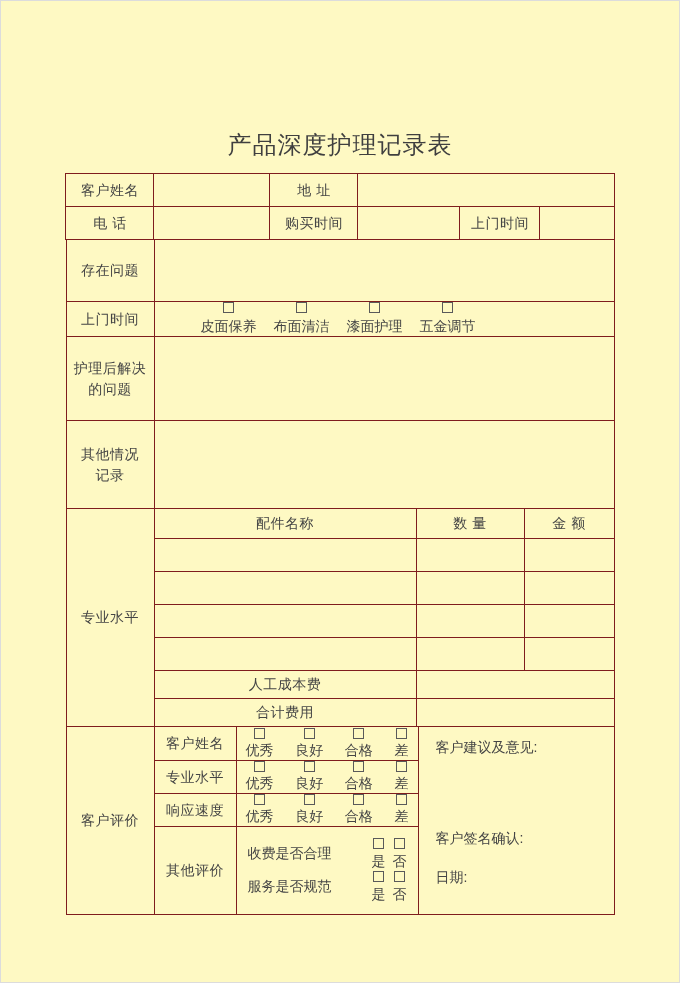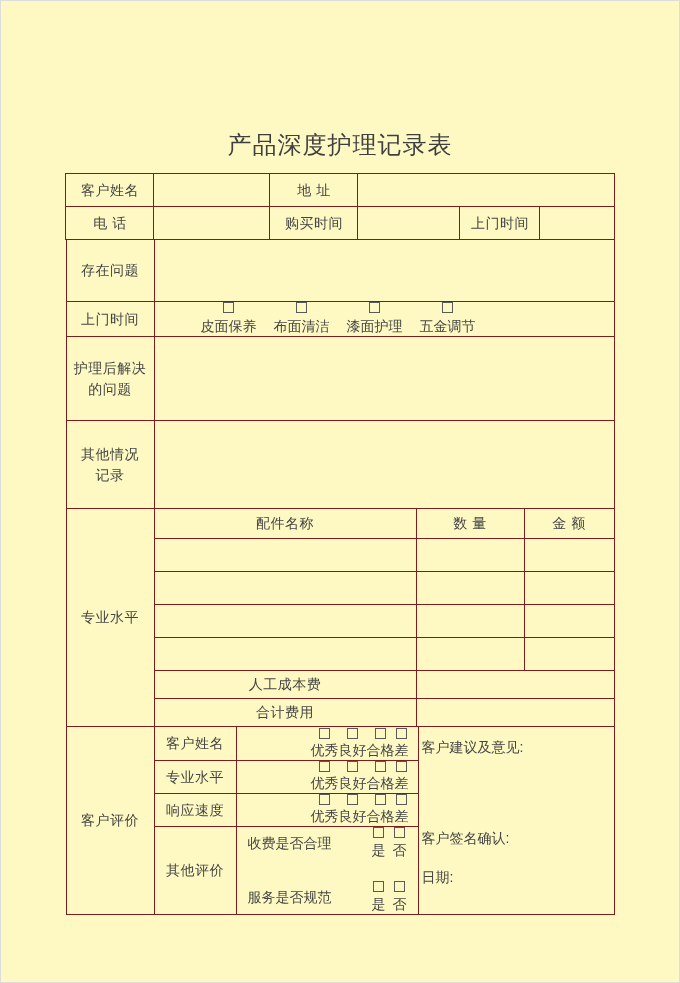--- a/index.html
+++ b/index.html
@@ -28,32 +28,32 @@
   td.label {
     text-align:center; white-space:pre-line; line-height:21px;
     letter-spacing:0.5px;
   }
   tr.h33{height:33px;} tr.h62{height:62px;padding-left:44px;} tr.h32{height:32px;}
   tr.h84{height:84px;} tr.h88{height:88px;padding-left:15px;} tr.h30{height:30px;}
   tr.h28{height:28px;} tr.h34{height:34px;} tr.h87{height:87px;}
   .opts { display:flex; align-items:center; }
   .care-opts { padding-left:46px; gap:17px; }
   .opt { display:inline-flex; align-items:center; gap:5px;flex-direction:column; }
-  .rate-opts { justify-content:flex-end; padding:0 9px; }
+  .rate-opts { justify-content:space-between; padding:0 9px; }
   .rate-opts .opt { gap:3px; }
   .cb {
     width:11px; height:11px; box-sizing:border-box; flex:none;
     border:1px solid #5a5a5a; display:inline-block; background:transparent;
   }
-  .right-cell { vertical-align:top; padding:10px 6px 0 3px; }
+  .right-cell { vertical-align:top; padding:10px 6px 0 17px; }
   .right-cell div { line-height:20px; }
   .right-cell .sig { margin-top:71px; }
   .right-cell .date { margin-top:19px; }
   .other-flex {
-    display:flex; flex-direction:column; justify-content:space-between;
+    display:flex; flex-direction:column; justify-content:center;
     height:87px; box-sizing:border-box; padding:0 11px;
   }
   .other-line { display:flex; justify-content:space-between; align-items:center; }
   .yn { display:inline-flex; align-items:center; gap:7px; }
   .yn .opt { gap:4px; }
 </style>
 </head>
 <body>
 
 <div class="sheet">

